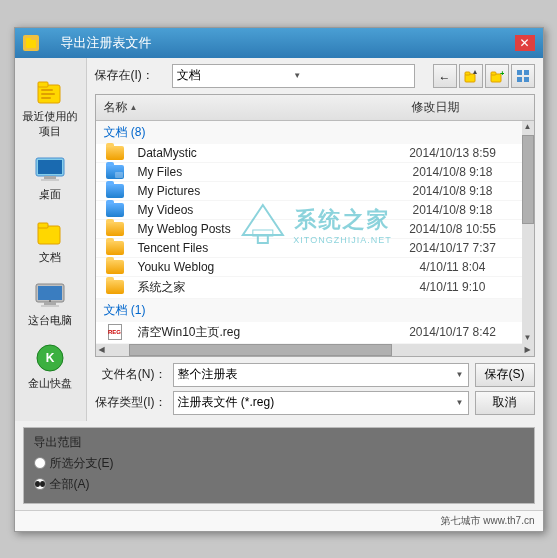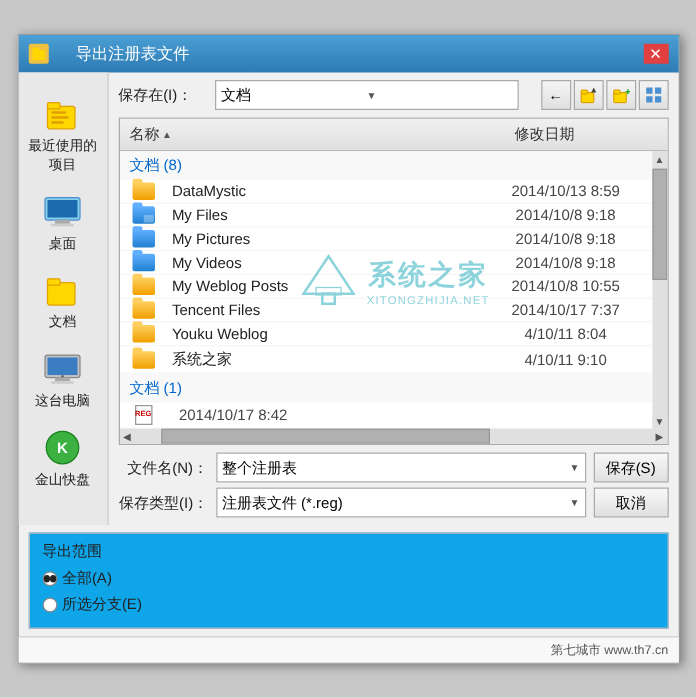--- a/index.html
+++ b/index.html
@@ -273,21 +273,21 @@
       border: 1px solid #aaa;
       background: linear-gradient(to bottom, #f8f8f8, #e0e0e0);
       cursor: pointer;
       font-size: 12px;
       display: flex; align-items: center; justify-content: center;
     }
     .export-scope {
       border: 1px solid #bbb;
       padding: 6px 10px;
       margin: 6px 8px 6px 8px;
-      background: #0ea5e9;
+      background: #737373;
     }
     .export-scope-title {
       font-size: 12px;
       color: #222;
       margin-bottom: 4px;
     }
     .radio-row {
       display: flex;
       align-items: center;
       gap: 4px;
@@ -529,20 +529,21 @@
                 </div>
               <div class="file-name-cell">系统之家</div>
               <div class="file-date-cell">4/10/11 9:10</div>
             </div>
 
             <div class="file-section-header">文档 (1)</div>
             <div class="file-row">
               <div class="file-icon-cell">
                 <div style="width:14px;height:16px;background:white;border:1px solid #999;display:flex;align-items:center;justify-content:center;font-size:6px;color:#c00;font-weight:bold;">REG</div>
               </div>
+              <div class="file-name-cell">清空Win10主页.reg</div>
               <div class="file-date-cell">2014/10/17 8:42</div>
             </div>
           </div>
 
           <div class="scrollbar-v">
             <div style="width:12px;height:12px;background:#e0e0e0;display:flex;align-items:center;justify-content:center;font-size:8px;color:#555;">▲</div>
             <div class="scrollbar-thumb"></div>
             <div style="width:12px;height:12px;background:#e0e0e0;display:flex;align-items:center;justify-content:center;font-size:8px;color:#555;margin-top:auto;">▼</div>
           </div>
         </div>
@@ -586,28 +587,28 @@
           <button class="field-btn">取消</button>
         </div>
       </div>
 
     </div>
   </div>
 
   <div class="export-scope">
     <div class="export-scope-title">导出范围</div>
     <div class="radio-row">
-      <div class="radio-btn checked">
-        <div class="radio-dot" style="width:6px;height:6px;border-radius:50%;background:#222;"></div>
-      </div>
-      <span class="radio-label">全部(A)</span>
-    </div>
-    <div class="radio-row">
       <div class="radio-btn"></div>
       <span class="radio-label">所选分支(E)</span>
     </div>
+    <div class="radio-row">
+      <div class="radio-btn checked">
+        <div class="radio-dot" style="width:6px;height:6px;border-radius:50%;background:#222;"></div>
+      </div>
+      <span class="radio-label">全部(A)</span>
+    </div>
   </div>
 
   <div class="bottom-bar">
     <span>第七城市  www.th7.cn</span>
   </div>
 
 </div>
 
 </body></html>

